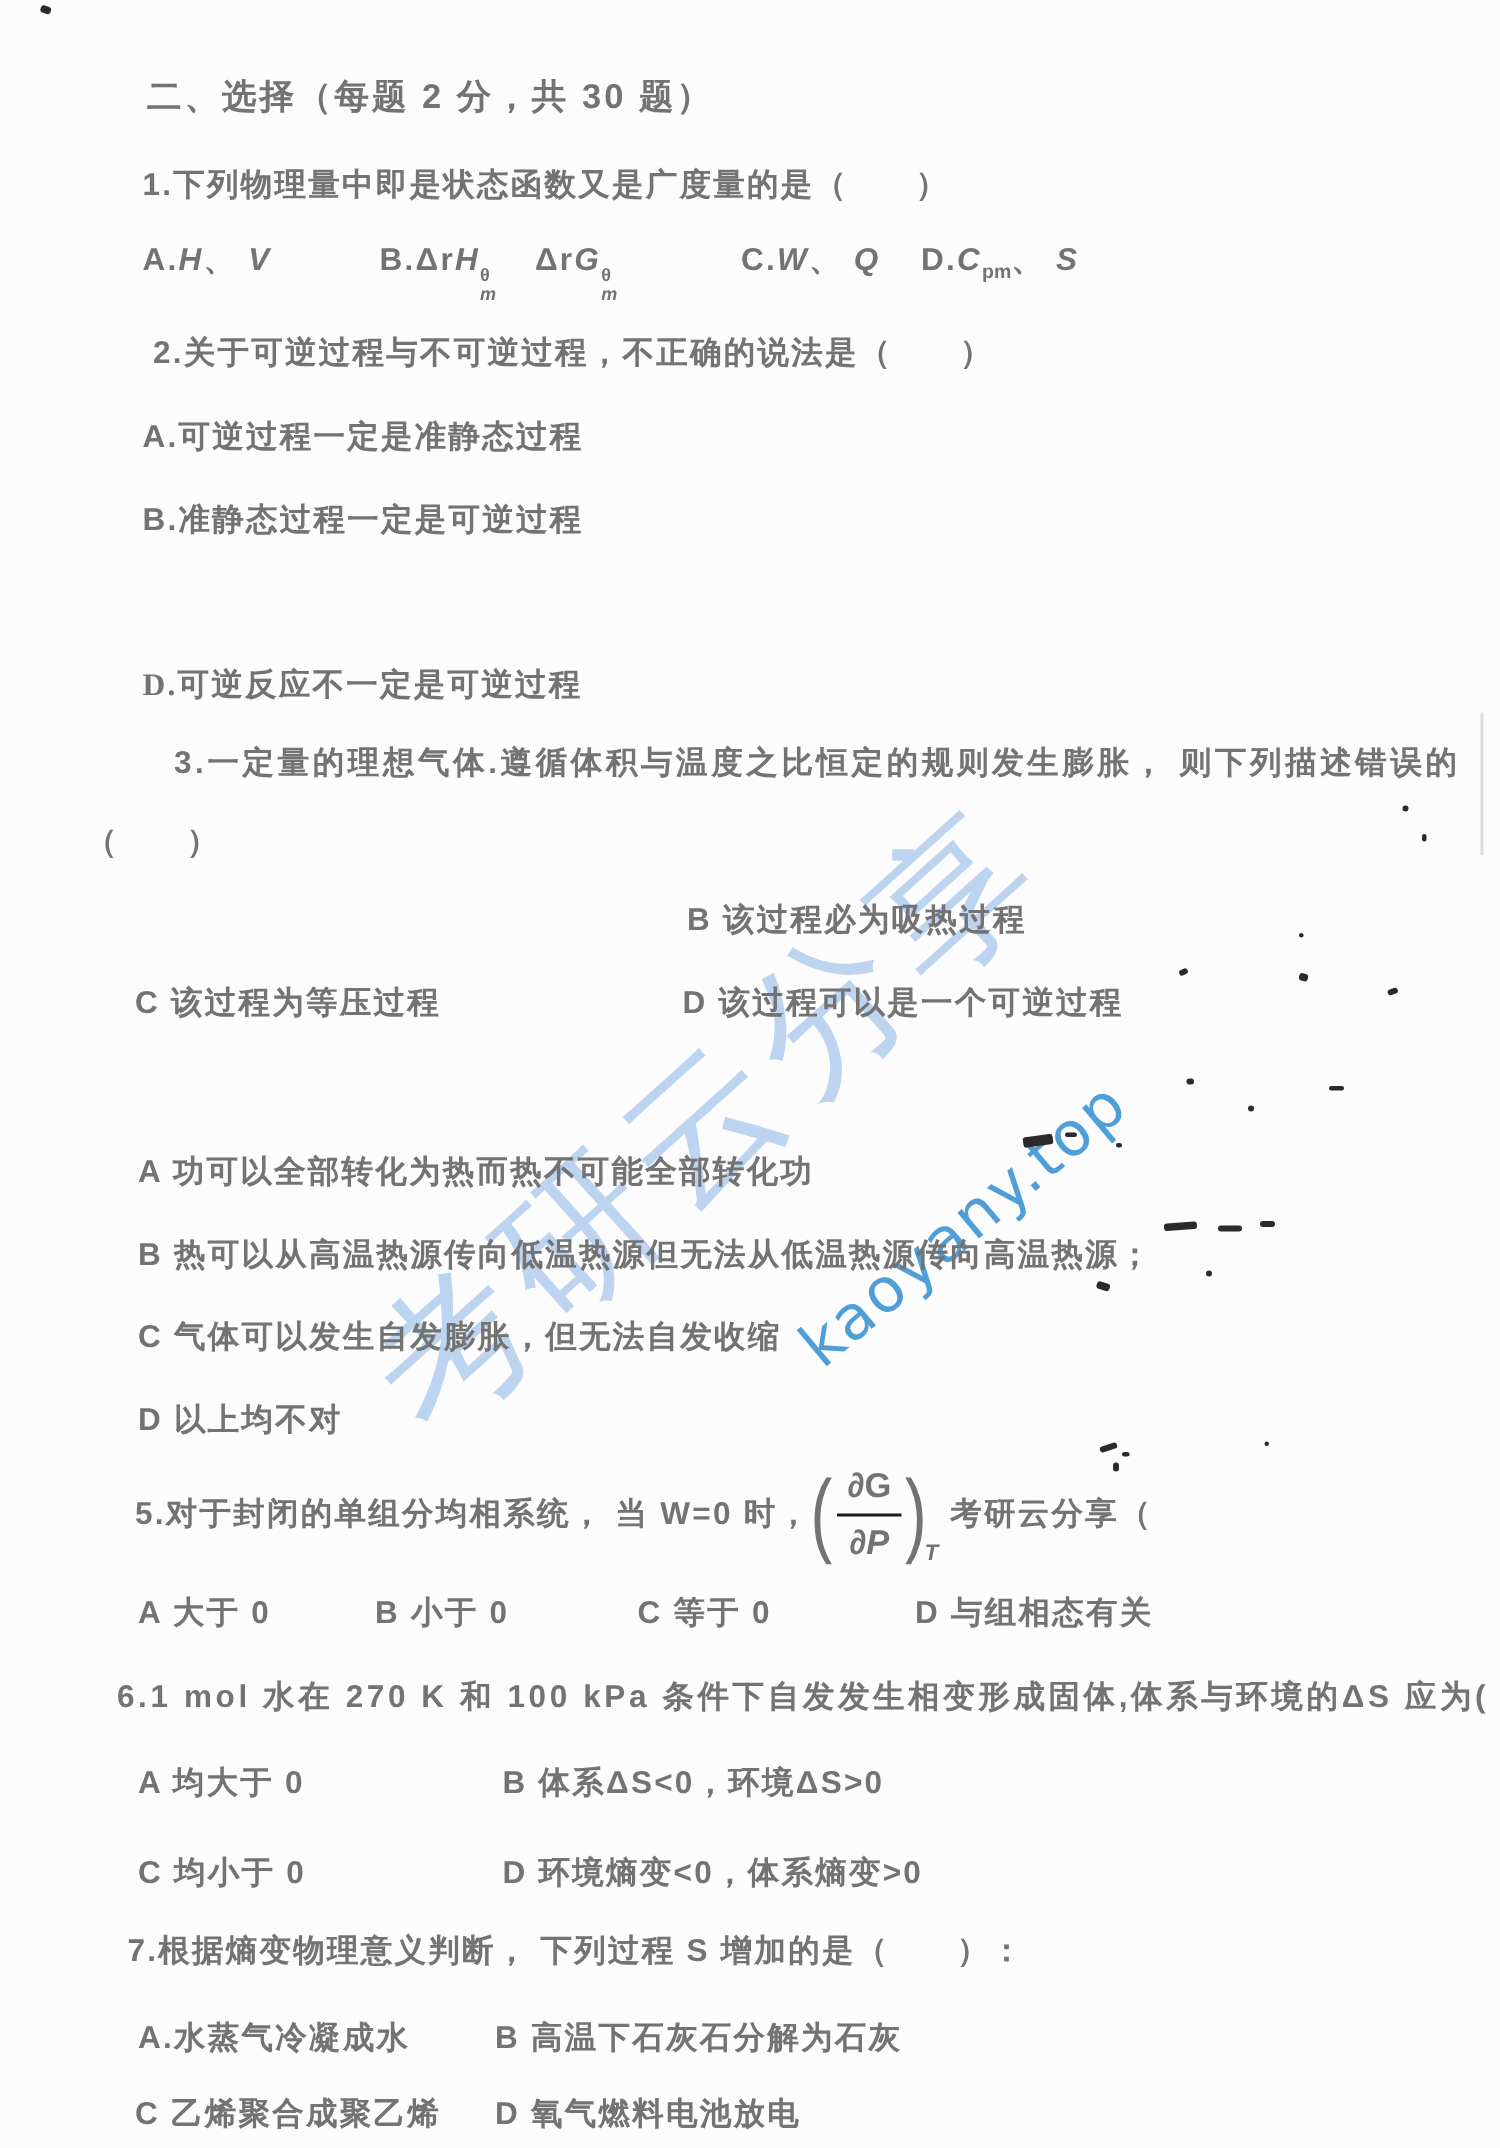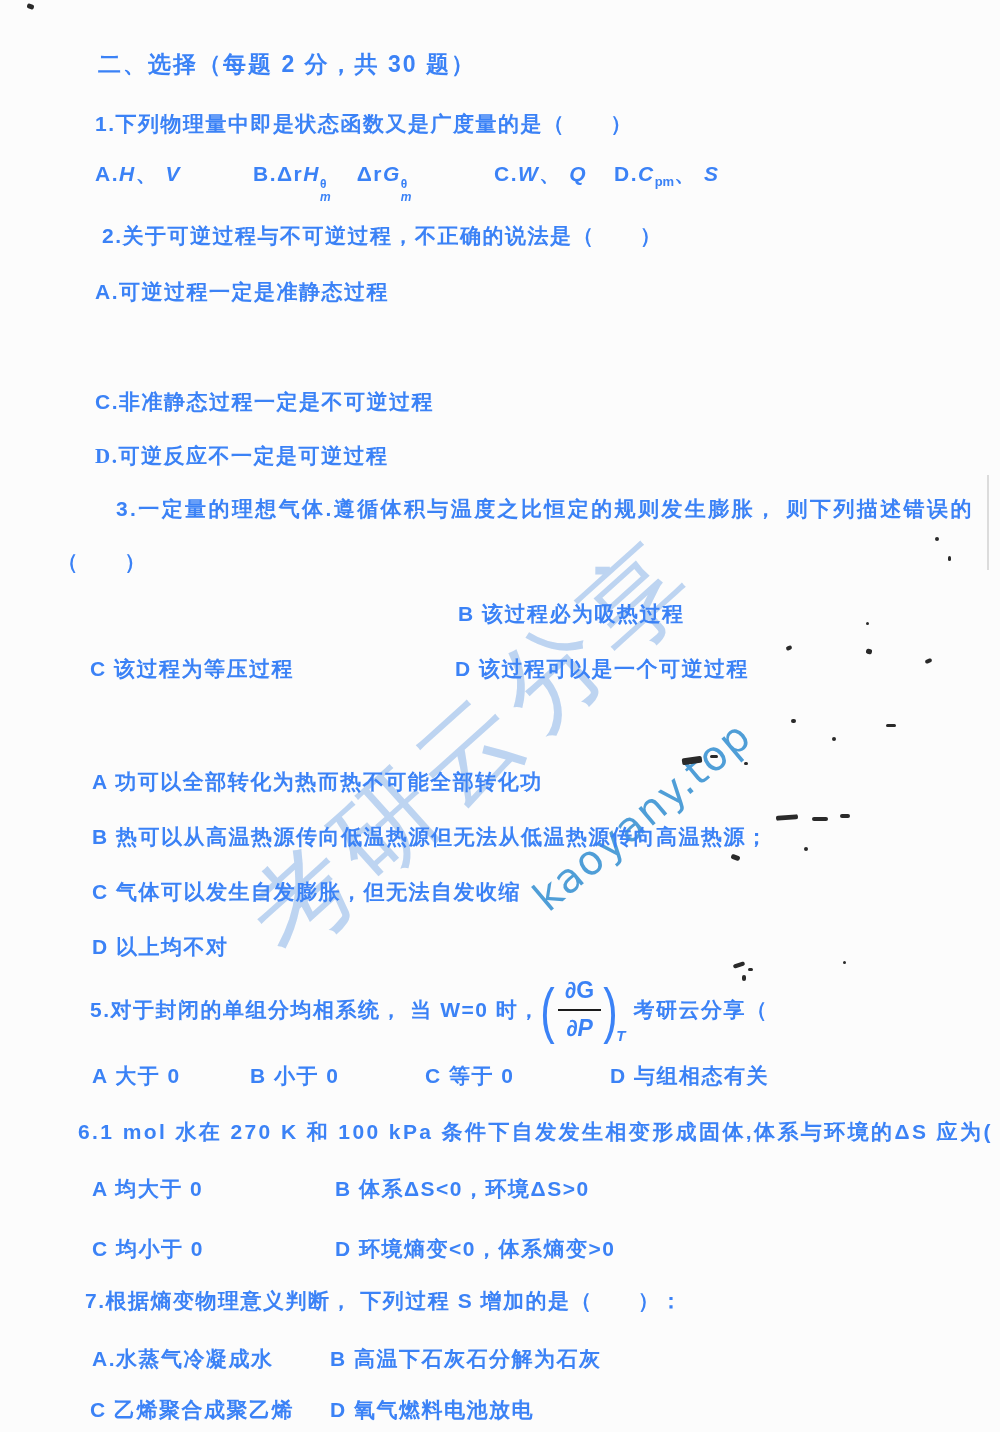--- a/index.html
+++ b/index.html
@@ -11,21 +11,21 @@
     font-family:"Liberation Sans", sans-serif;
     color:#1b1b1b;
   }
   .line{
     position:absolute;
     white-space:nowrap;
     font-weight:700;
     font-size:21px;
     line-height:1.3;
     letter-spacing:1.5px;
-    color:#3b82f6;
+    color:#737373;
   }
   .title{font-size:23px;letter-spacing:2px;}
   .wide{letter-spacing:2.4px;}
   .it{font-style:italic;}
   
   .supsub{
     display:inline-flex;flex-direction:column;
     font-size:12px;line-height:1.05;
     vertical-align:-7px;letter-spacing:0;
     font-weight:700;
@@ -90,21 +90,21 @@
         <span class="sub">m</span>
       </span><span style="display:inline-block;width:26px;"></span><span>Δr</span><span class="it">G</span><span class="supsub">
         <span class="sup">θ</span>
         <span class="sub">m</span>
       </span></div>
   <div class="line" style="left:494px;top:160px;"><span>C.</span><span class="it">W</span><span>、 </span><span class="it">Q</span></div>
   <div class="line" style="left:614px;top:160px;"><span>D.</span><span class="it">C</span><span class="smallsub">pm</span><span>、 </span><span class="it">S</span></div>
 
   <div class="line" style="left:102px;top:222px;">2.关于可逆过程与不可逆过程，不正确的说法是（　　）</div>
   <div class="line" style="left:95px;top:278px;">A.可逆过程一定是准静态过程</div>
-  <div class="line" style="left:95px;top:388px;">C.非准静态过程一定是不可逆过程</div>
+  <div class="line" style="left:95px;top:333px;">B.准静态过程一定是可逆过程</div>
   <div class="line" style="left:95px;top:443px;font-family:Liberation Serif, serif;">D.可逆反应不一定是可逆过程</div>
 
   <div class="line wide" style="left:78px;top:495px;margin-left:38px;">3.一定量的理想气体.遵循体积与温度之比恒定的规则发生膨胀， 则下列描述错误的</div>
   <div class="line" style="left:57px;top:548px;">（　　）</div>
   <div class="line" style="left:458px;top:600px;">B 该过程必为吸热过程</div>
   <div class="line" style="left:90px;top:655px;">C 该过程为等压过程</div>
   <div class="line" style="left:455px;top:655px;">D 该过程可以是一个可逆过程</div>
 
   <div class="line" style="left:92px;top:768px;">A 功可以全部转化为热而热不可能全部转化功</div>
   <div class="line" style="left:92px;top:823px;">B  热可以从高温热源传向低温热源但无法从低温热源传向高温热源；</div>

